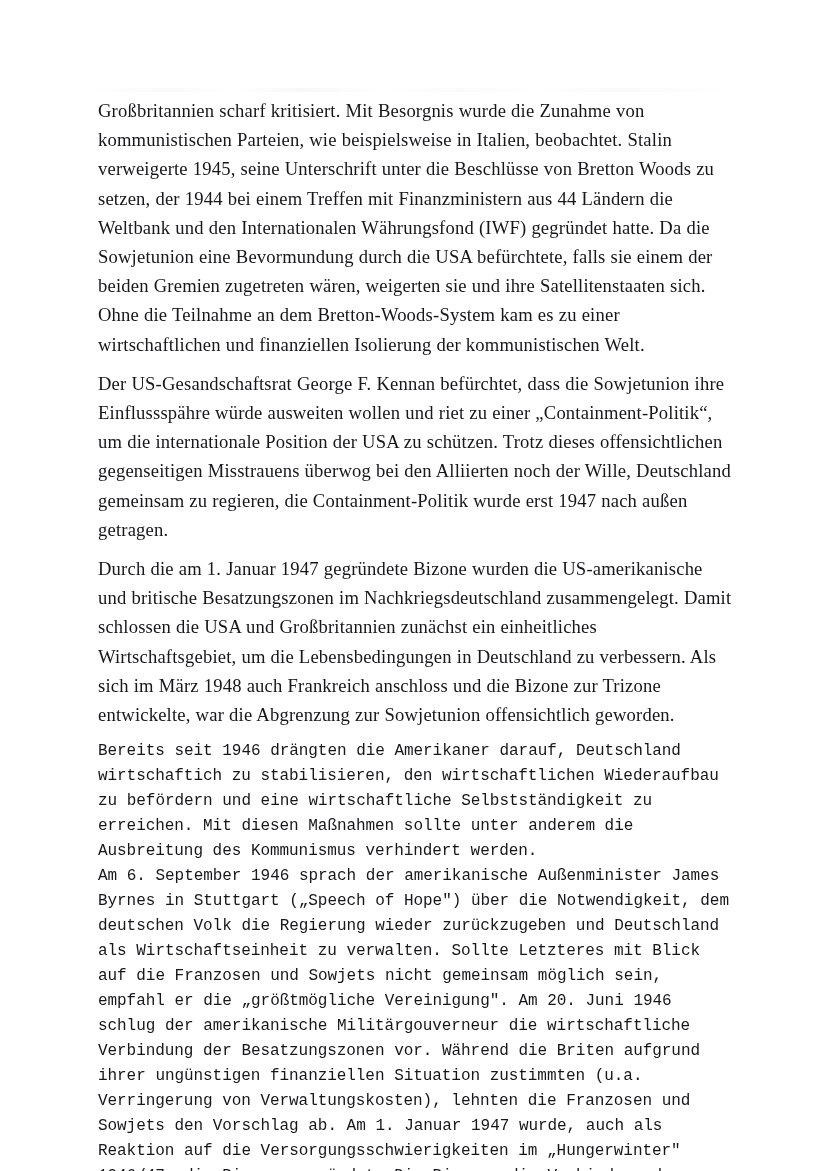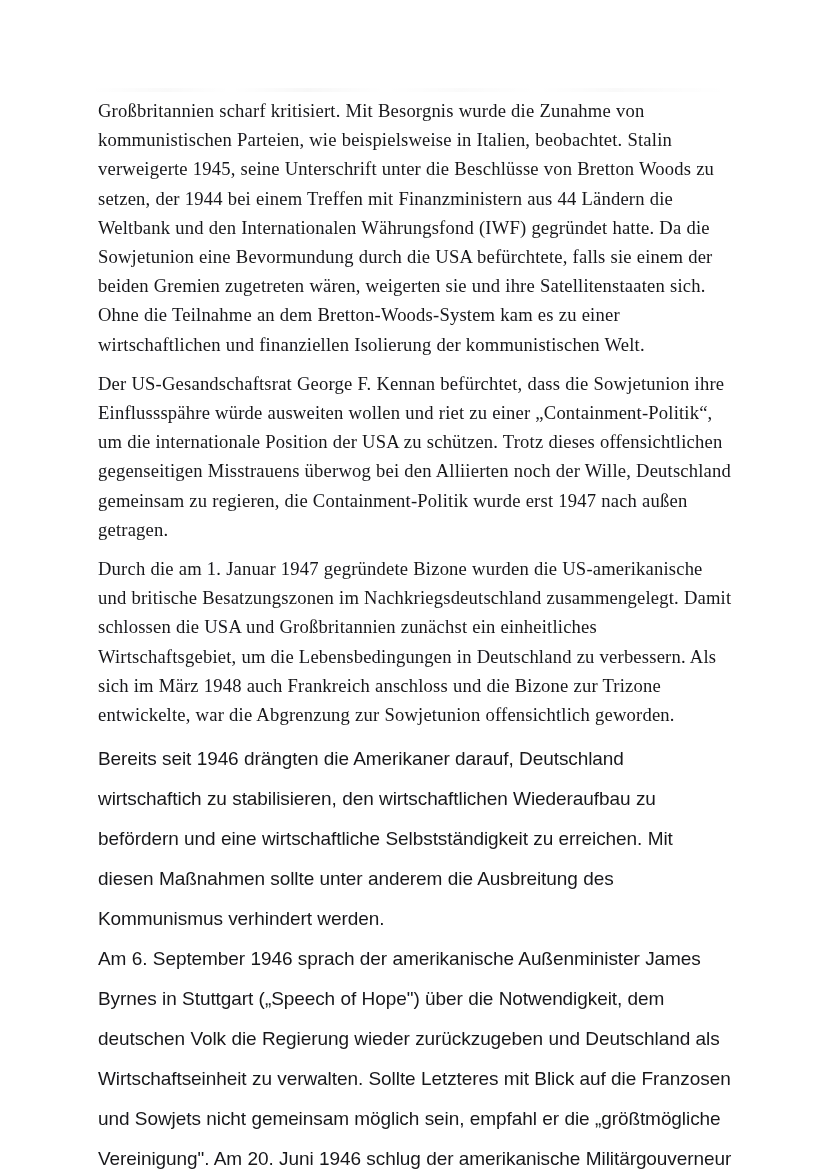--- a/index.html
+++ b/index.html
@@ -57,23 +57,23 @@
     line-height: 29.2px;
     text-align: left;
     letter-spacing: 0.01em;
     word-spacing: 0.01em;
     color: #17171a;
     text-rendering: optimizeLegibility;
   }
 
   
   p.alt-face {
-    font-family: Liberation Sans, sans-serif;
-    font-size: 19px;
-    line-height: 40px;
+    font-family: Liberation Mono, monospace;
+    font-size: 16px;
+    line-height: 25px;
     letter-spacing: -0.004em;
     margin-bottom: 10px;
   }
 
   p.tight-follow {
     margin-top: -10px;
   }
 </style>
 </head>
 <body>

